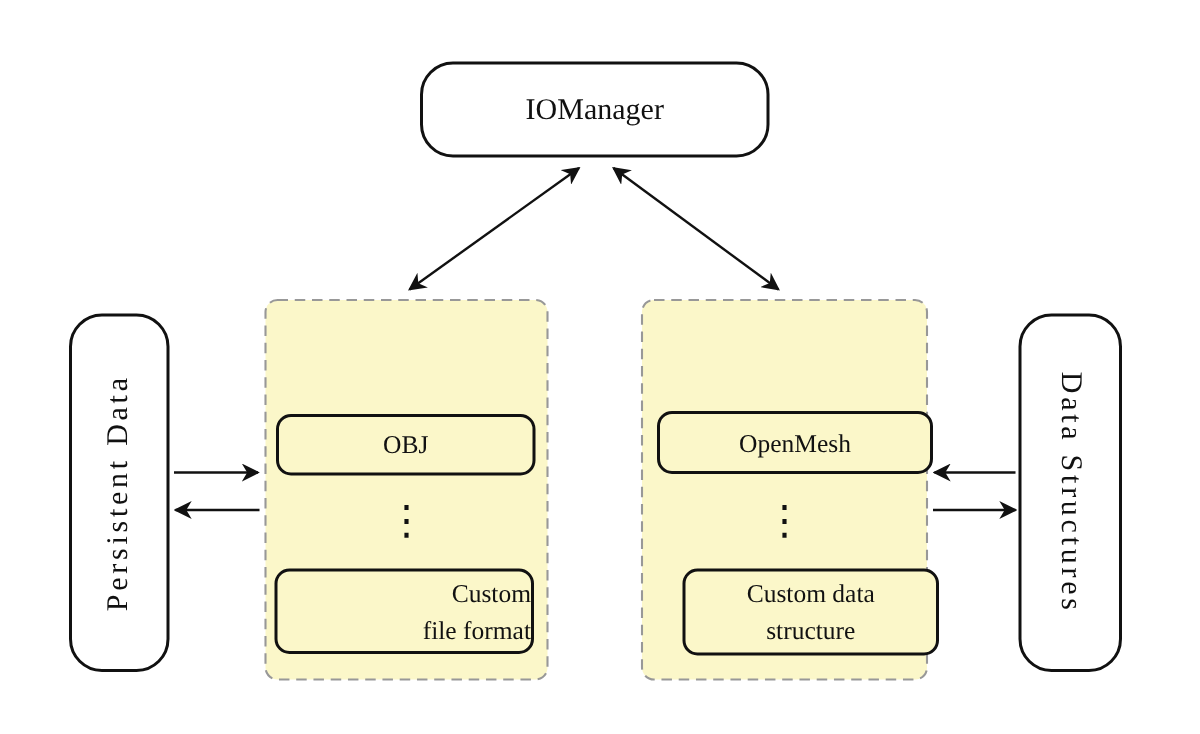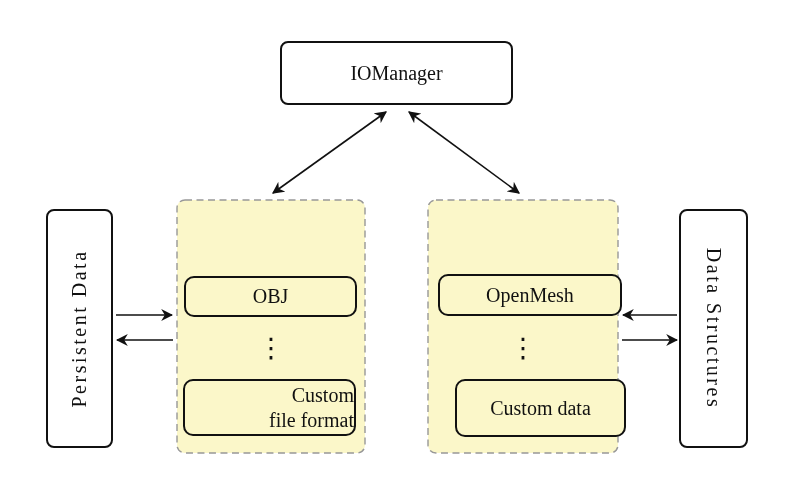--- a/index.html
+++ b/index.html
@@ -44,21 +44,21 @@
   }
   .arrow-head {
     fill: var(--arrow-color);
     stroke: none;
   }
   .node {
     position: absolute;
     box-sizing: border-box;
     background: var(--node-fill);
     border: 2.5px solid var(--node-border);
-    border-radius: 8px;
+    border-radius: 22px;
     display: flex;
     align-items: center;
     justify-content: center;
     z-index: 2;
   }
   .node-label {
     font-size: 20px;
     white-space: nowrap;
   }
   .vlabel-ccw {
@@ -80,21 +80,21 @@
     position: absolute;
     box-sizing: border-box;
     background: var(--group-fill);
     border: 2.75px solid var(--node-border);
     border-radius: 10px;
     display: flex;
     flex-direction: column;
     align-items: center;
     justify-content: center;
     z-index: 2;
-    font-size: 20px;
+    font-size: 17px;
     line-height: 25px;
     text-align: center;
   }
   .vdots {
     position: absolute;
     z-index: 2;
     font-family: "DejaVu Sans", sans-serif;
     font-size: 27px;
     line-height: 27px;
     text-align: center;
@@ -153,15 +153,16 @@
   <div class="group-title" style="left:428px; top:217px; width:190px;">Importer/Exporter</div>
 
   <div class="inner-node" style="left:438px; top:274px; width:184px; height:42px;">
     <span>OpenMesh</span>
   </div>
 
   <div class="vdots" style="left:428px; top:334px; width:190px;">⋮</div>
 
   <div class="inner-node" style="left:455px; top:379px; width:171px; height:58px;">
     <span>Custom data</span>
+    <span>structure</span>
   </div>
 
 </div>
 
 </body></html>

